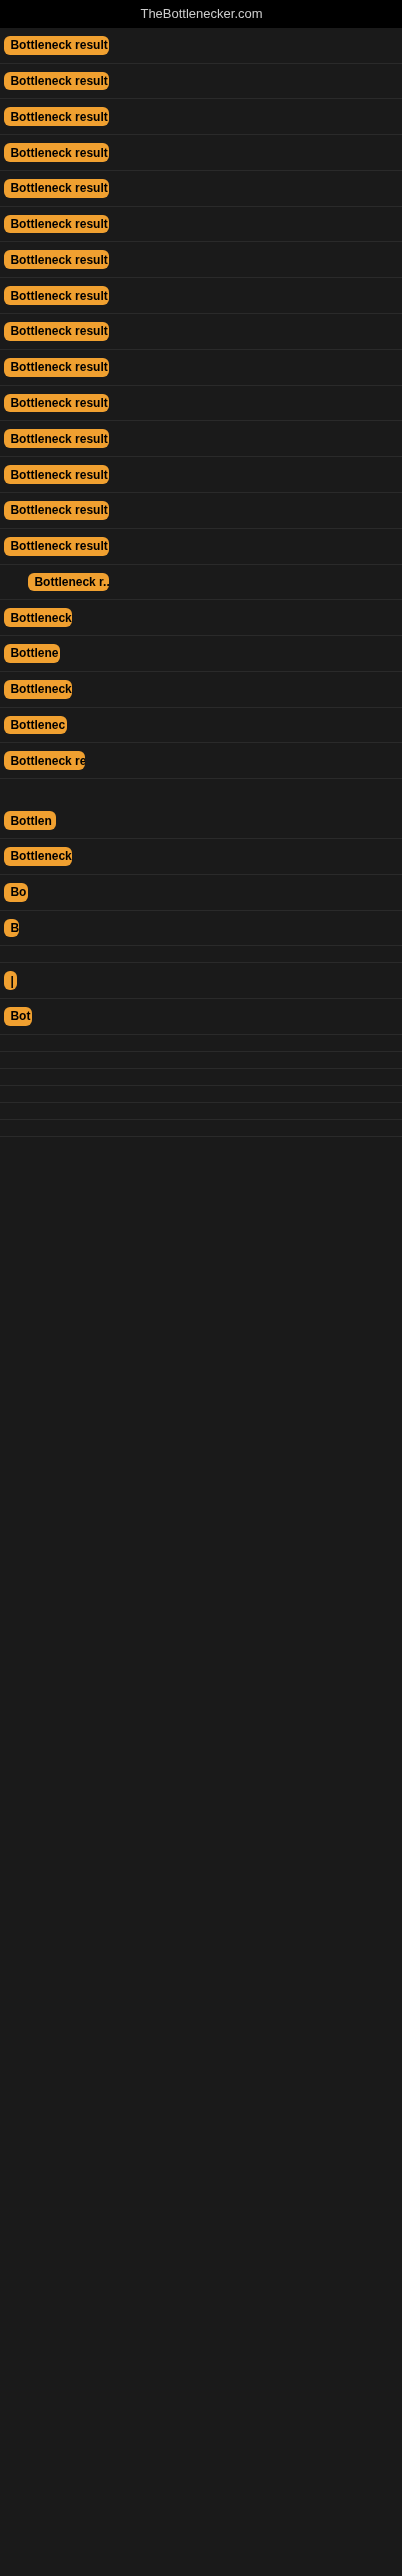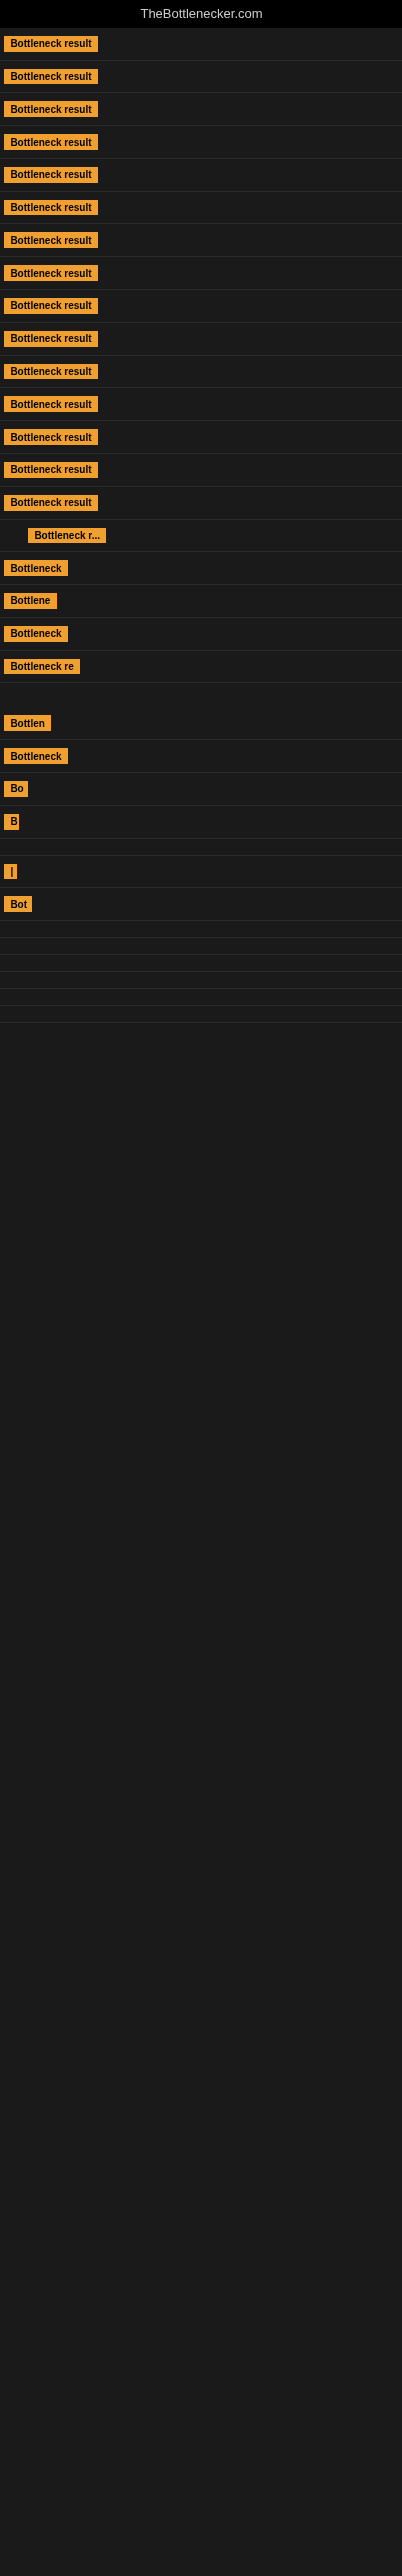--- a/index.html
+++ b/index.html
@@ -21,24 +21,24 @@
       color: #cccccc;
       font-size: 13px;
       padding: 6.4px 0;
       background-color: #000000;
     }
 
     .bottleneck-tag {
       display: inline-block;
       background-color: #f0a030;
       color: #000000;
-      font-size: 10px;
+      font-size: 12px;
       font-weight: bold;
       padding: 2.4px 6.4px;
-      border-radius: 0;
+      border-radius: 6px;
       white-space: nowrap;
       overflow: hidden;
     }
 
     .row {
       padding: 8px 4px;
       border-bottom: 0.8px solid #2a2a2a;
       display: flex;
       align-items: center;
     }
@@ -102,20 +102,23 @@
     <div class="row">
       <span class="bottleneck-tag" style="max-width: 68px;">Bottleneck</span>
     </div>
     <div class="row">
       <span class="bottleneck-tag" style="max-width: 56px;">Bottlene</span>
     </div>
     <div class="row">
       <span class="bottleneck-tag" style="max-width: 68px;">Bottleneck</span>
     </div>
     <div class="row">
+      <span class="bottleneck-tag" style="max-width: 63px;">Bottlenec</span>
+    </div>
+    <div class="row">
       <span class="bottleneck-tag" style="max-width: 81px;">Bottleneck re</span>
     </div>
     <div class="row">
       <span class="bottleneck-tag" style="max-width: 52px; margin-top: 24px;">Bottlen</span>
     </div>
     <div class="row">
       <span class="bottleneck-tag" style="max-width: 68px;">Bottleneck</span>
     </div>
     <div class="row">
       <span class="bottleneck-tag" style="max-width: 24px;">Bo</span>

